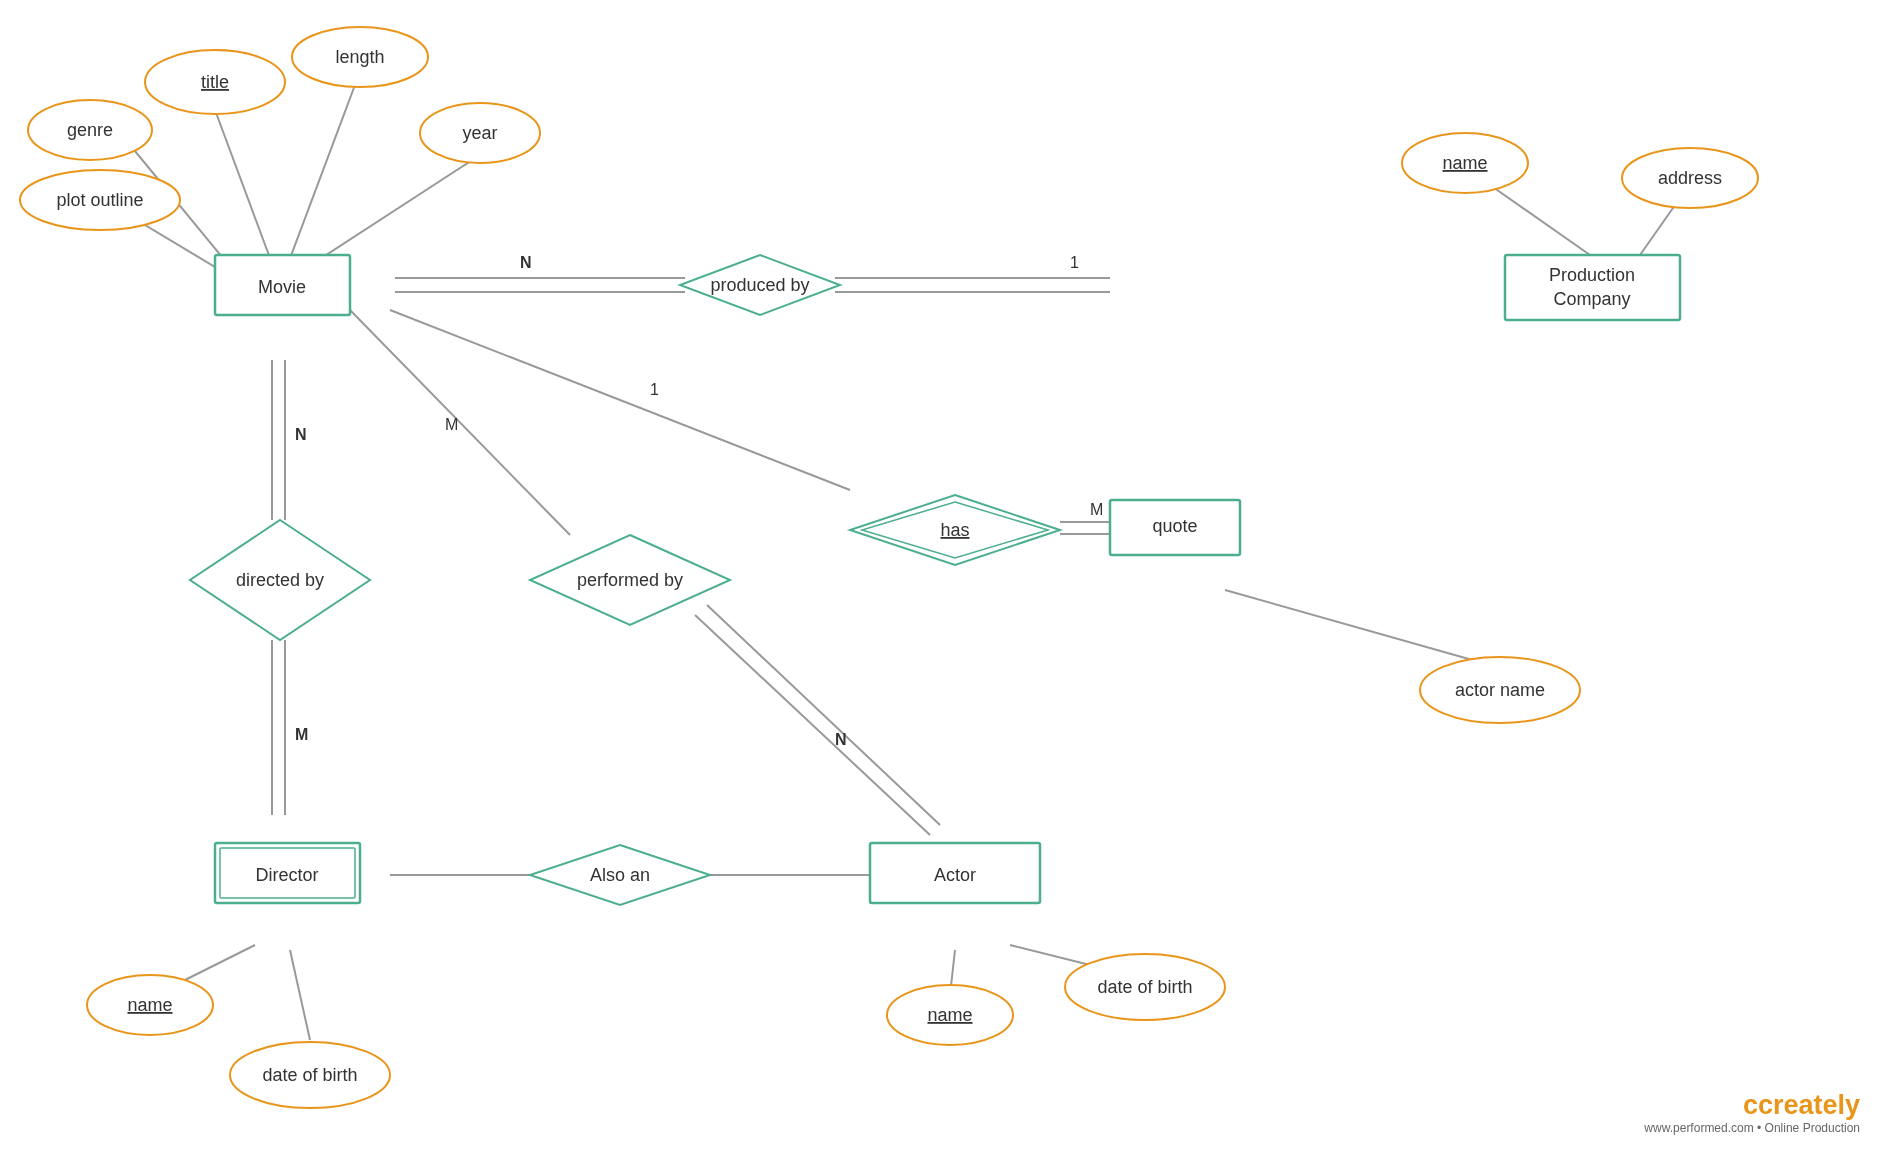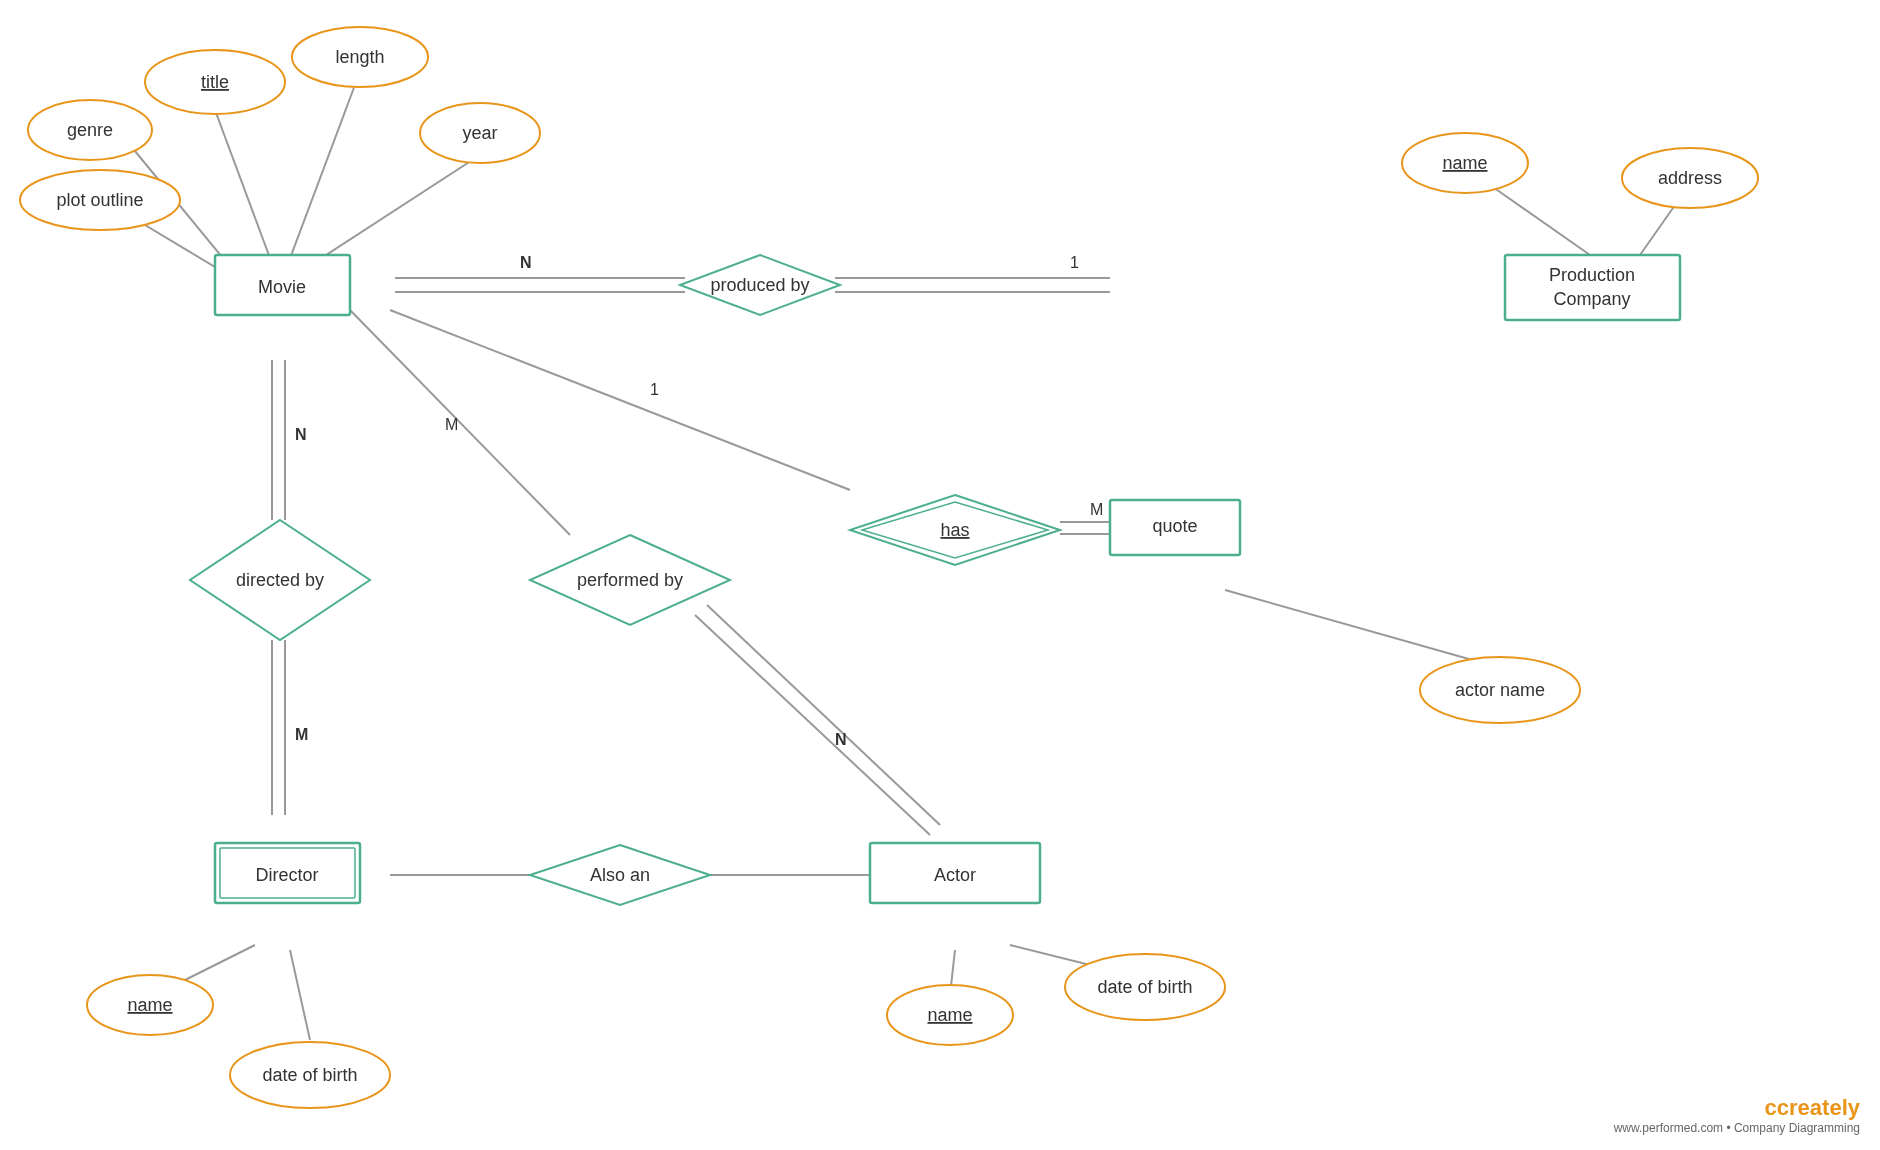--- a/index.html
+++ b/index.html
@@ -45,21 +45,21 @@
     .label-small {
       font-size: 16px;
     }
     .creately-logo {
       position: absolute;
       bottom: 15px;
       right: 20px;
       text-align: right;
     }
     .creately-logo .brand {
-      font-size: 22px;
+      font-size: 27px;
       font-weight: bold;
       color: #2563b0;
       margin-top: 24px;
     }
     .creately-logo .brand span {
       color: #E8951A;
     }
     .creately-logo .sub {
       font-size: 12px;
       color: #666;
@@ -202,14 +202,14 @@
   <ellipse cx="1145" cy="987" rx="80" ry="33" class="attribute"></ellipse>
   <text x="1145" y="993" text-anchor="middle" font-size="16">date of birth</text>
 
   <ellipse cx="950" cy="1015" rx="63" ry="30" class="attribute"></ellipse>
   <text x="950" y="1021" text-anchor="middle" font-size="17" text-decoration="underline" style="text-decoration:underline">name</text>
 
 </svg>
 
 <div class="creately-logo">
   <div class="brand"><span>c</span><span>creately</span></div>
-  <div class="sub"><span>www.performed.com</span> • <span>Company Diagramming</span></div>
+  <div class="sub"><span>www.performed.com</span> • <span>Online Production</span></div>
 </div>
 
 </body></html>

